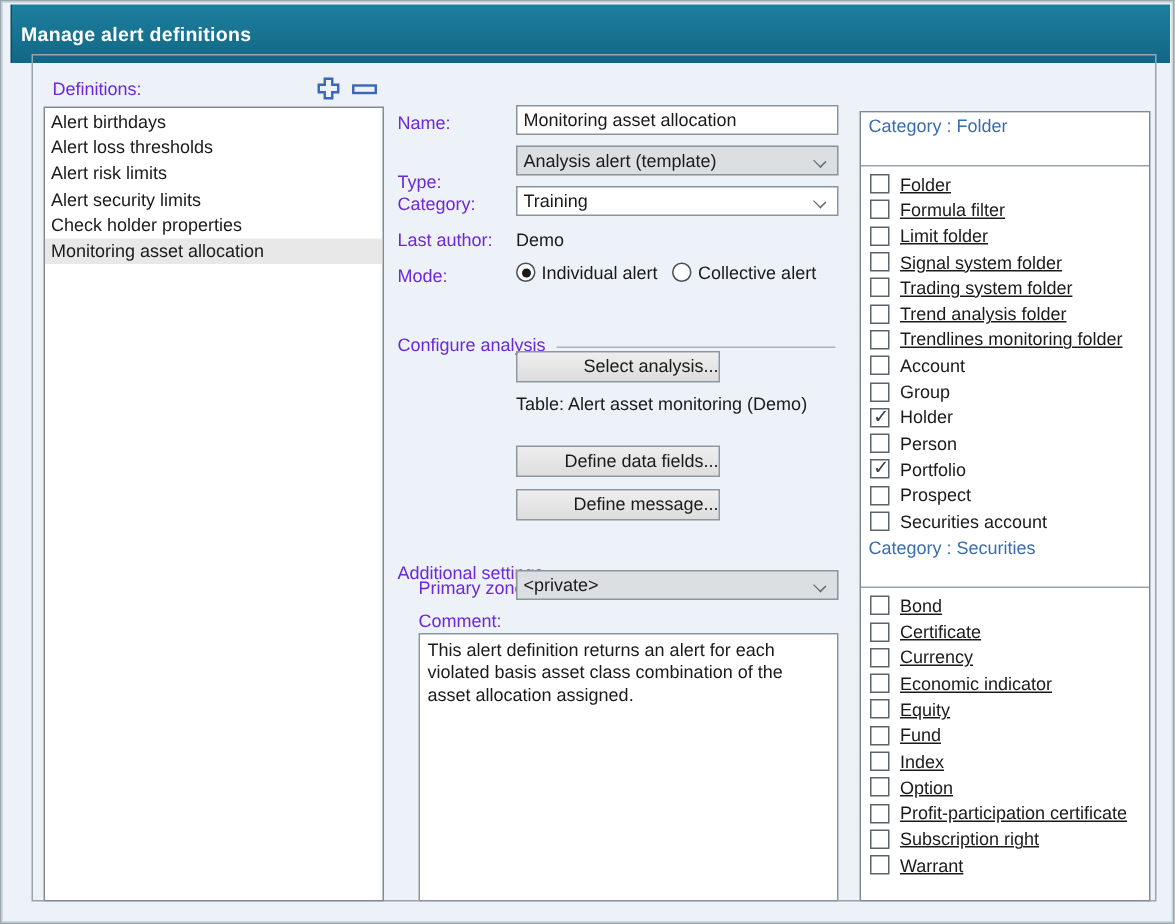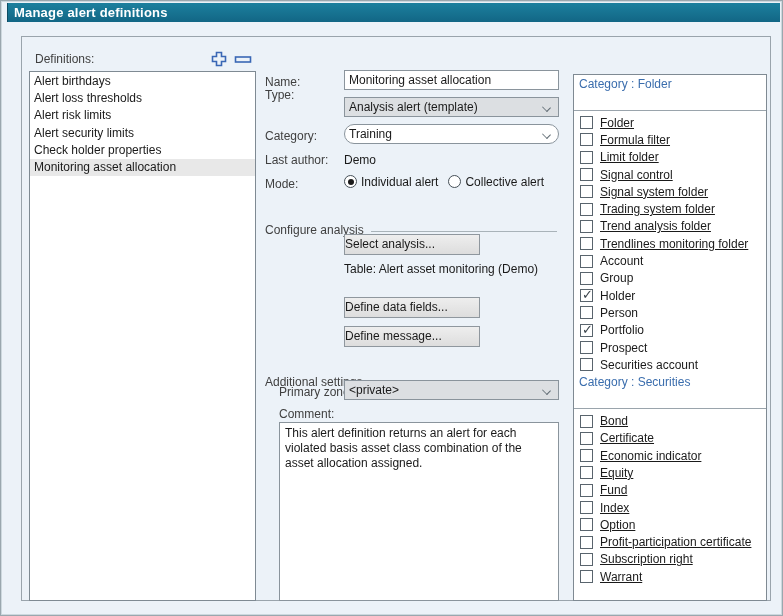--- a/index.html
+++ b/index.html
@@ -10,35 +10,35 @@
     color: #1a1a1a;
     background: #9aa7ae;
   }
   .window {
     position: absolute; left: 0; top: 0; width: 783px; height: 616px;
     background: #ecf2f8;
     border: 1px solid #9aa7ae;
     box-shadow: inset 0 0 0 1px #cdd8de;
   }
   .titlebar {
-    position: absolute; left: 6px; top: 2px; right: 2px; height: 19px;
+    position: absolute; left: 6px; top: 2px; right: 2px; height: 39px;
     background: linear-gradient(#1c809e, #126685);
     border-left: 1px solid #0d4c63;
     display: flex; align-items: center;
     padding-left: 6px;
   }
   .titlebar .title {
     color: #ffffff; font-weight: bold; font-size: 13px;
     letter-spacing: 0.2px;
   }
   .frame {
     position: absolute; left: 20px; top: 35px; width: 750px; height: 565px;
     border: 1px solid #9aa4ac;
   }
-  .label { color: #404040; }
+  .label { color: #6d28d9; }
 
   
   .defs-label { position: absolute; left: 34px; top: 51px; }
   .icon-btn { position: absolute; width: 18px; height: 18px; cursor: default; }
   .plus-btn { left: 209px; top: 49px; }
   .minus-btn { left: 233px; top: 49px; }
   .listbox {
     position: absolute; left: 28px; top: 70px; width: 227px; height: 530px;
     background: #ffffff; border: 1px solid #7f8a93; overflow: hidden;
     padding-top: 1px;
@@ -53,21 +53,21 @@
     position: absolute; left: 343px; width: 215px; height: 20px;
     border: 1px solid #8a949c; background: #fff;
     font-family: "Liberation Sans", sans-serif; font-size: 12px;
     padding: 0 4px; color: #1a1a1a;
   }
   .combo {
     position: absolute; left: 343px; width: 215px; height: 20px;
     border: 1px solid #8a949c; background: #dcdfe2;
     display: flex; align-items: center; padding: 0 4px;
   }
-  .combo.white { background: #ffffff; border-radius: 10px; }
+  .combo.white { background: #ffffff; }
   .combo .chev {
     position: absolute; right: 8px; top: 6px; width: 7px; height: 7px;
     border-right: 1px solid #5f6b73; border-bottom: 1px solid #5f6b73;
     transform: rotate(45deg) scaleY(0.8);
   }
   .static-value { position: absolute; left: 343px; }
   .radio-group { position: absolute; left: 343px; display: flex; gap: 10px; align-items: center; }
   .radio-opt { display: flex; align-items: flex-start; gap: 4px; }
   .radio-circle {
     width: 13px; height: 13px; border-radius: 50%;
@@ -77,21 +77,21 @@
     content: ""; position: absolute; left: 2.5px; top: 2.5px;
     width: 6px; height: 6px; border-radius: 50%; background: #1a1a1a;
   }
   .section-head { position: absolute; left: 264px; right: 225px; display: flex; align-items: center; margin-top: 16px; }
   .section-head .line { flex: 1; border-top: 1px solid #a9b3b9; margin-left: 7px; margin-top: 2px; }
   .btn {
     position: absolute; left: 343px; width: 136px; height: 21px;
     background: linear-gradient(#eeeeee, #dddddd);
     border: 1px solid #8f979e;
     font-family: "Liberation Sans", sans-serif; font-size: 12px;
-    color: #1a1a1a; text-align: left; line-height: 19px;
+    color: #1a1a1a; text-align: right; line-height: 19px;
   }
   .comment-box {
     position: absolute; left: 278px; top: 421px; width: 280px; height: 179px;
     background: #fff; border: 1px solid #8a949c;
     font-family: "Liberation Sans", sans-serif; font-size: 12px; color: #1a1a1a;
     padding: 3px 5px; line-height: 15px; resize: none; overflow: hidden;
   }
 
   
   .cat-panel {
@@ -143,21 +143,21 @@
       <div class="list-row">Alert loss thresholds</div>
       <div class="list-row">Alert risk limits</div>
       <div class="list-row">Alert security limits</div>
       <div class="list-row">Check holder properties</div>
       <div class="list-row selected">Monitoring asset allocation</div>
     </div>
 
   <span class="mid-label label" style="top:74px">Name:</span>
   <input class="field" style="top: 69px;" value="Monitoring asset allocation">
 
-  <span class="mid-label label" style="top:87px">Type:</span>
+  <span class="mid-label label" style="top:113px">Type:</span>
   <div class="combo" style="top:96px">
     <span>Analysis alert (template)</span>
     <span class="chev"></span>
   </div>
 
   <span class="mid-label label" style="top:128px">Category:</span>
   <div class="combo white" style="top:123px">
     <span>Training</span>
     <span class="chev"></span>
   </div>
@@ -211,24 +211,20 @@
         <div class="cat-item">
           <span class="checkbox"></span>
           <span>Formula filter</span>
         </div>
         <div class="cat-item">
           <span class="checkbox"></span>
           <span>Limit folder</span>
         </div>
         <div class="cat-item">
           <span class="checkbox"></span>
-          <span>Signal control</span>
-        </div>
-        <div class="cat-item">
-          <span class="checkbox"></span>
           <span>Signal system folder</span>
         </div>
         <div class="cat-item">
           <span class="checkbox"></span>
           <span>Trading system folder</span>
         </div>
         <div class="cat-item">
           <span class="checkbox"></span>
           <span>Trend analysis folder</span>
         </div>
@@ -272,20 +268,24 @@
         <div class="cat-item">
           <span class="checkbox"></span>
           <span>Bond</span>
         </div>
         <div class="cat-item">
           <span class="checkbox"></span>
           <span>Certificate</span>
         </div>
         <div class="cat-item">
           <span class="checkbox"></span>
+          <span>Currency</span>
+        </div>
+        <div class="cat-item">
+          <span class="checkbox"></span>
           <span>Economic indicator</span>
         </div>
         <div class="cat-item">
           <span class="checkbox"></span>
           <span>Equity</span>
         </div>
         <div class="cat-item">
           <span class="checkbox"></span>
           <span>Fund</span>
         </div>

